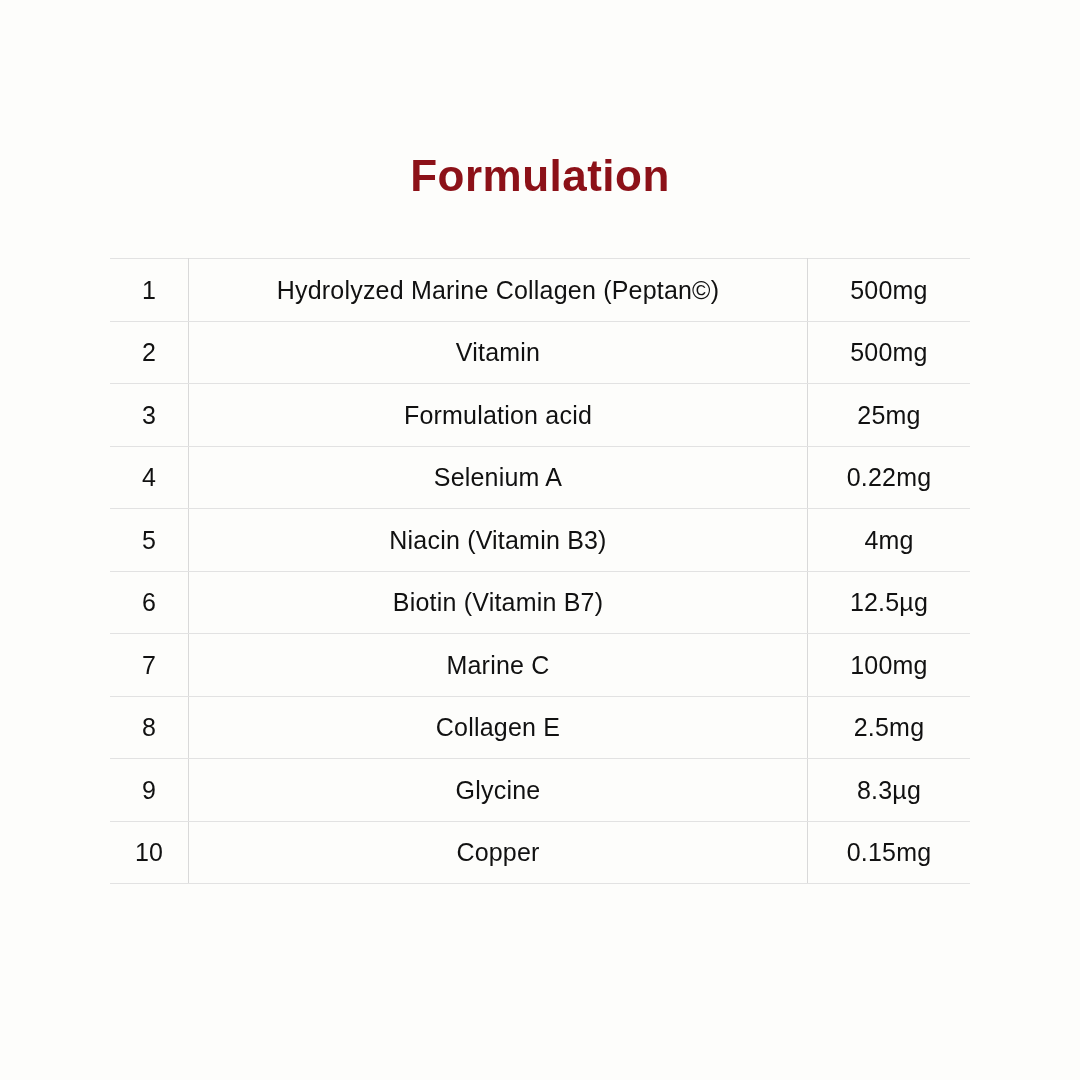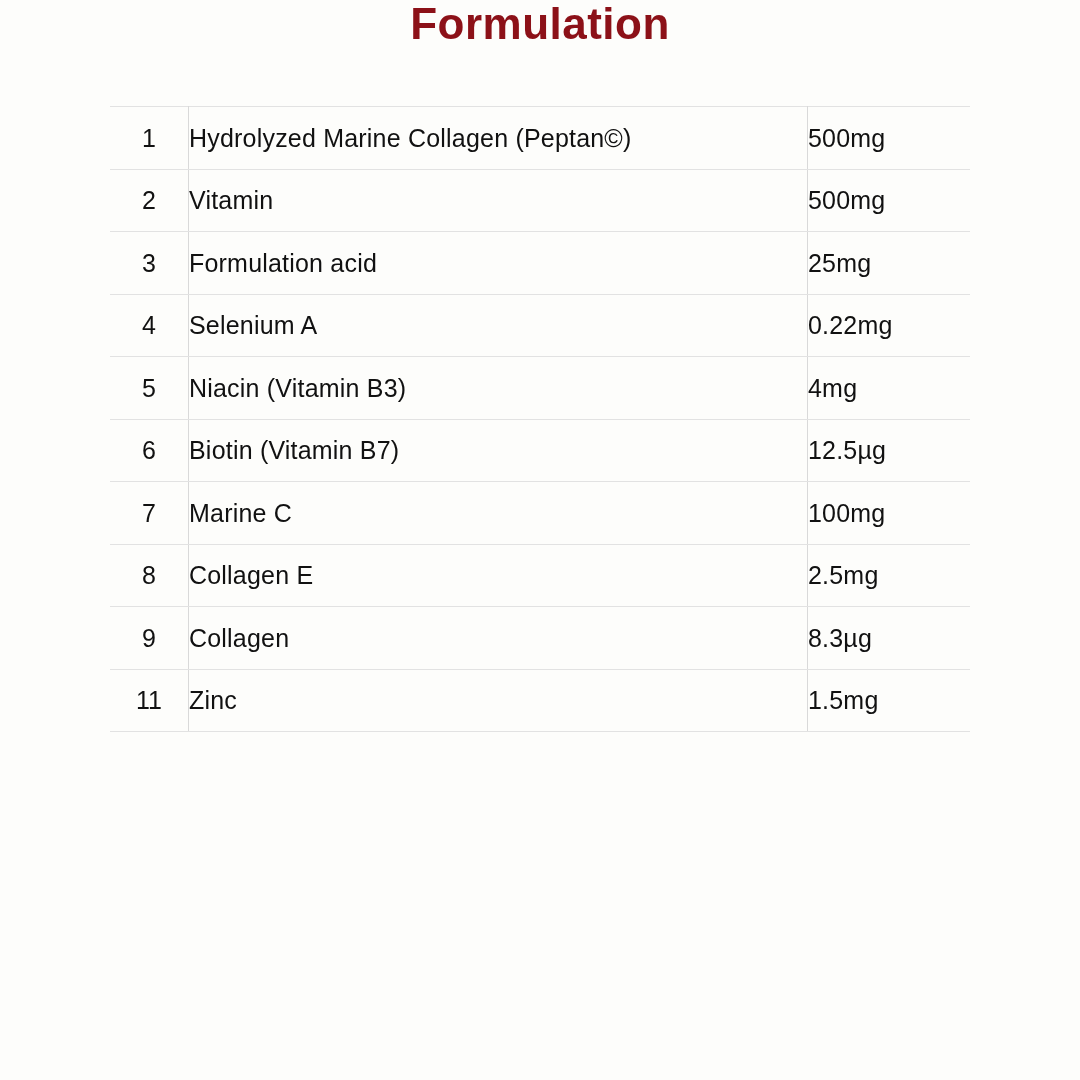--- a/index.html
+++ b/index.html
@@ -22,20 +22,21 @@
     box-sizing: border-box;
   }
 
   .title {
     text-align: center;
     font-size: 44px;
     font-weight: bold;
     color: #8c1118;
     letter-spacing: 0.5px;
     margin: 0;
+    padding-top: 152px;
     line-height: 1.1;
   }
 
   .table-wrap {
     margin-top: 58px;
     padding: 0 110px;
   }
 
   table.formulation {
     width: 100%;
@@ -67,29 +68,29 @@
     text-align: center;
     color: #222222;
     font-size: 24px;
     border-left: none;
     border-right: 1px solid #d9d9d9;
     padding-right: 4px;
   }
 
   td.name {
     width: 618px;
-    text-align: left;
+    text-align: center;
     padding-left: 24px;
     border-right: 1px solid #d9d9d9;
     letter-spacing: 0.2px;
   }
 
   td.amount {
     width: auto;
-    text-align: left;
+    text-align: center;
     padding-right: 26px;
     color: #111111;
     letter-spacing: 0.2px;
   }
 </style>
 </head>
 <body>
 
 <div class="page">
 
@@ -133,25 +134,25 @@
           <td class="name">Marine C</td>
           <td class="amount">100mg</td>
         </tr>
         <tr>
           <td class="idx">8</td>
           <td class="name">Collagen E</td>
           <td class="amount">2.5mg</td>
         </tr>
         <tr>
           <td class="idx">9</td>
-          <td class="name">Collagen</td>
+          <td class="name">Glycine</td>
           <td class="amount">8.3µg</td>
         </tr>
         <tr>
-          <td class="idx">11</td>
-          <td class="name">Zinc</td>
-          <td class="amount">1.5mg</td>
+          <td class="idx">10</td>
+          <td class="name">Copper</td>
+          <td class="amount">0.15mg</td>
         </tr>
       </tbody>
     </table>
   </div>
 
 </div>
 
 </body></html>

